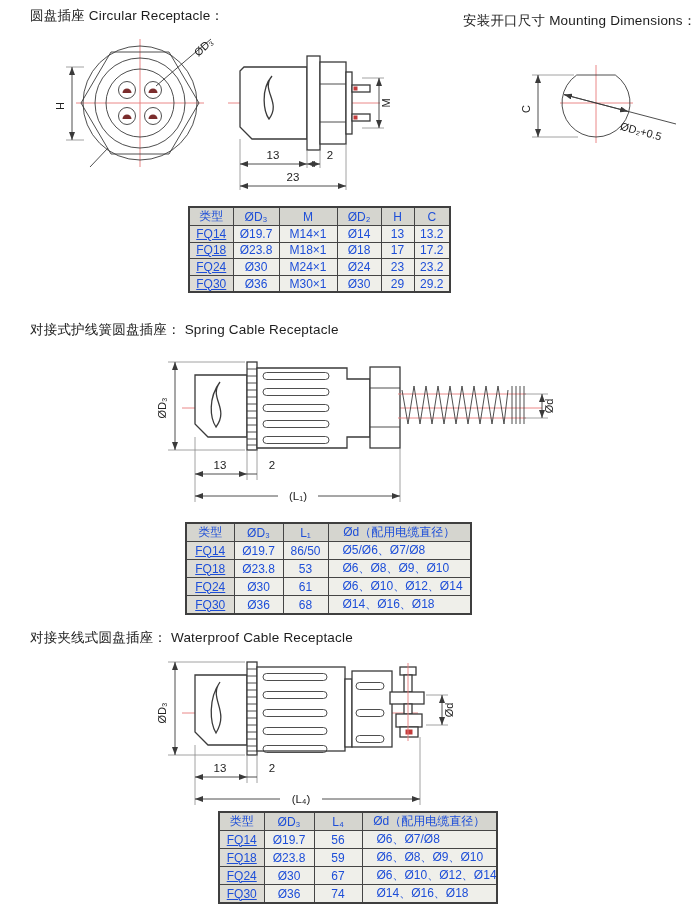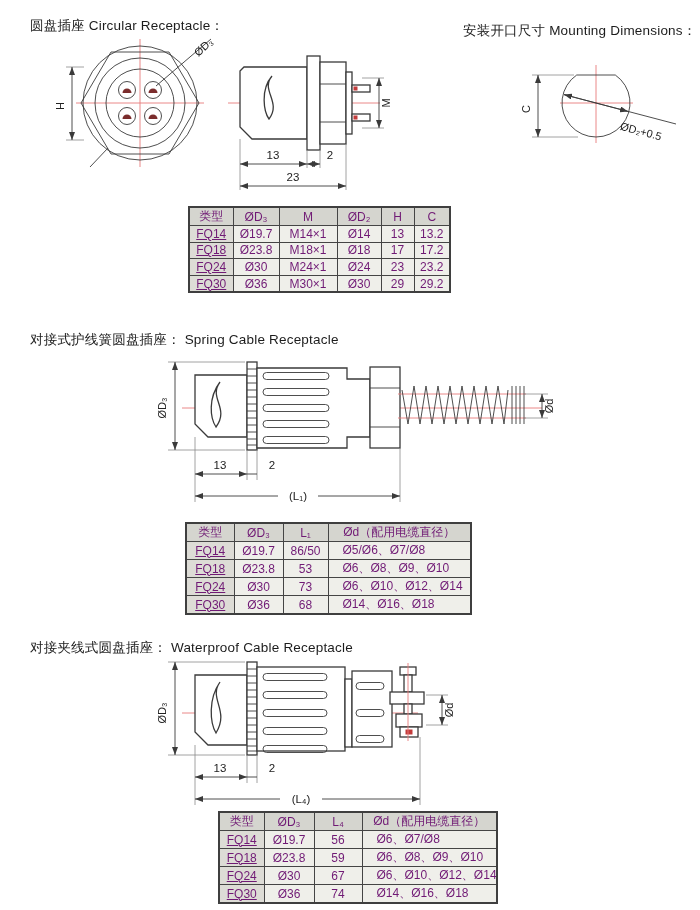--- a/index.html
+++ b/index.html
@@ -2,22 +2,22 @@
 <html><head>
 <meta charset="utf-8">
 <style>
   html,body { margin:0; padding:0; }
   body {
     width:700px; height:910px; position:relative; background:#ffffff;
     font-family:"Liberation Sans","DejaVu Sans",sans-serif; color:#1c1c1c;
     overflow:hidden;
   }
   .abs { position:absolute; }
-  .title { font-size:13.5px; letter-spacing:.2px; white-space:nowrap;margin-top:10px; }
-  table.spec { border-collapse:collapse; table-layout:fixed; font-size:12px; color:#701a75; }
+  .title { font-size:13.5px; letter-spacing:.2px; white-space:nowrap; }
+  table.spec { border-collapse:collapse; table-layout:fixed; font-size:12px; color:#1d4ed8; }
   table.spec { border:2px solid #3f3f3f; }
   table.spec td, table.spec th {
     border:1.2px solid #454545; height:15.6px; padding:0 3px;
     text-align:center; font-weight:normal; background:#efefea;
     overflow:hidden; white-space:nowrap;
   }
   table.spec th.hdr { background:#d5d5cf; }
   table.spec td.typc { background:#dddcd6;text-decoration:underline; }
   table.spec td.lft { text-align:left; padding-left:14px; }
   svg text { font-size:11px; fill:#222; font-family:"Liberation Sans","DejaVu Sans",sans-serif; }
@@ -303,21 +303,21 @@
   </tr>
   <tr>
     <td class="typc">FQ18</td>
     <td>Ø23.8</td>
     <td>53</td>
     <td class="lft">Ø6、Ø8、Ø9、Ø10</td>
   </tr>
   <tr>
     <td class="typc">FQ24</td>
     <td>Ø30</td>
-    <td>73</td>
+    <td>61</td>
     <td class="lft">Ø6、Ø10、Ø12、Ø14</td>
   </tr>
   <tr>
     <td class="typc">FQ30</td>
     <td>Ø36</td>
     <td>68</td>
     <td class="lft">Ø14、Ø16、Ø18</td>
   </tr>
 </tbody>
   </table>

